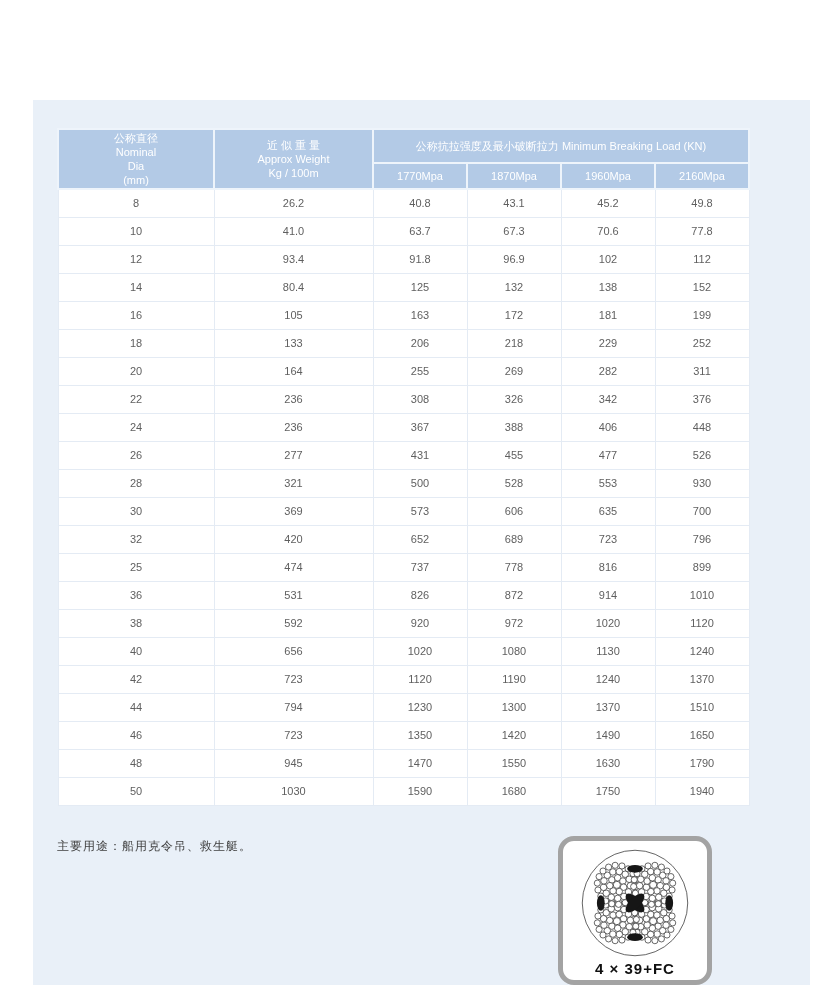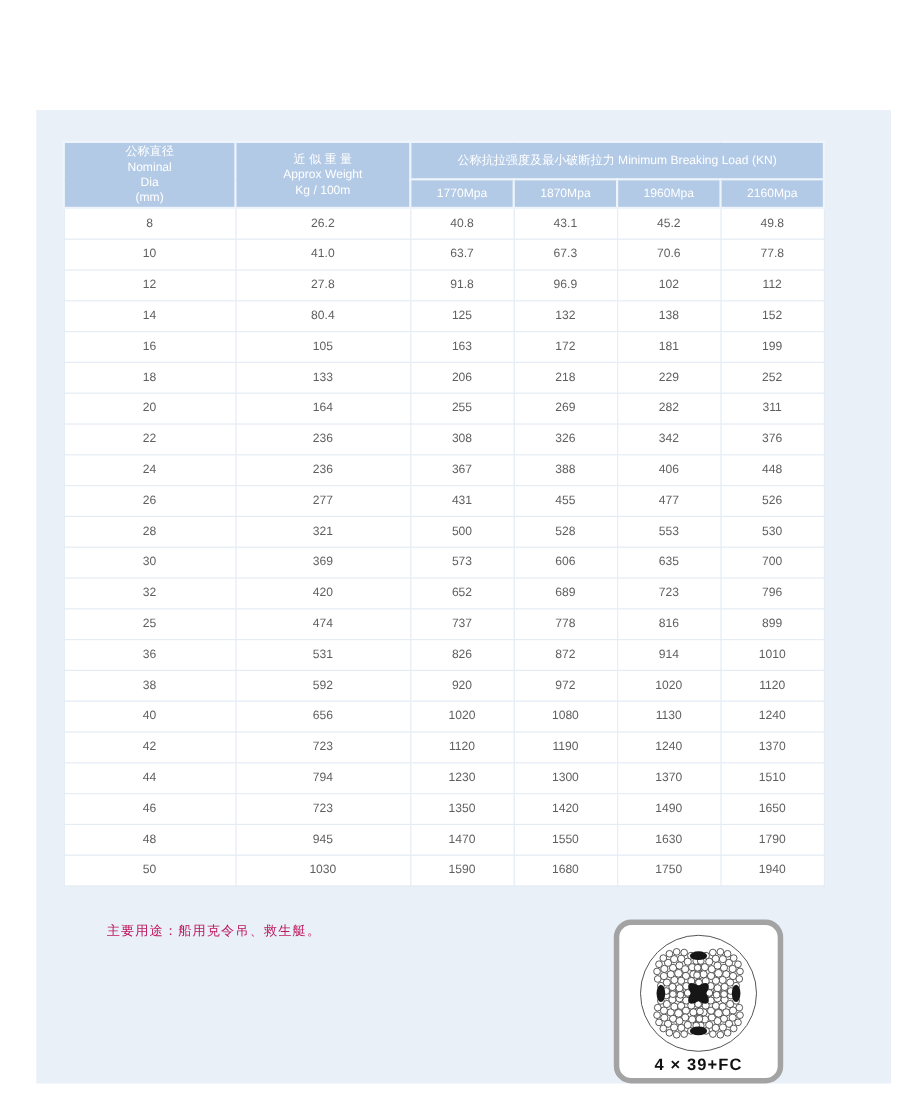--- a/index.html
+++ b/index.html
@@ -24,21 +24,21 @@
 
   table.spec { position:absolute; left:24px; top:28px; width:691px;
                border-collapse:collapse; table-layout:fixed; }
   .spec th { background:#b3cae6; color:#fff; font-weight:normal; font-size:11px;
              border:2px solid #eef4fb; vertical-align:middle; text-align:center; line-height:14px; }
   .spec thead tr.group-row th { height:34px; }
   .spec thead tr.grade-row th { height:26px; }
   .spec td { background:#fff; border:1px solid #e4ebf4; color:#5f5f5f; font-size:11px;
              text-align:center; height:28px; vertical-align:middle; }
 
-  .note { position:absolute; left:24px; top:738px; font-size:12px; color:#be185d; letter-spacing:1px;margin-left:40px; }
+  .note { position:absolute; left:24px; top:738px; font-size:12px; color:#404040; letter-spacing:1px; }
 
   .diagram-box { position:absolute; left:525px; top:736px; width:154px; height:149px;
                  background:#fff; border:5px solid #a3a3a3; border-radius:16px;
                  display:flex; flex-direction:column; align-items:center; }
   .diagram-box svg { margin-top:5px; }
   .diagram-label { font-size:15px; font-weight:bold; color:#101010; letter-spacing:1px; }
 </style>
 </head>
 <body>
 
@@ -91,21 +91,21 @@
           <tr>
             <td>10</td>
             <td>41.0</td>
             <td>63.7</td>
             <td>67.3</td>
             <td>70.6</td>
             <td>77.8</td>
           </tr>
           <tr>
             <td>12</td>
-            <td>27.8</td>
+            <td>93.4</td>
             <td>91.8</td>
             <td>96.9</td>
             <td>102</td>
             <td>112</td>
           </tr>
           <tr>
             <td>14</td>
             <td>80.4</td>
             <td>125</td>
             <td>132</td>
@@ -159,21 +159,21 @@
             <td>455</td>
             <td>477</td>
             <td>526</td>
           </tr>
           <tr>
             <td>28</td>
             <td>321</td>
             <td>500</td>
             <td>528</td>
             <td>553</td>
-            <td>530</td>
+            <td>930</td>
           </tr>
           <tr>
             <td>30</td>
             <td>369</td>
             <td>573</td>
             <td>606</td>
             <td>635</td>
             <td>700</td>
           </tr>
           <tr>

